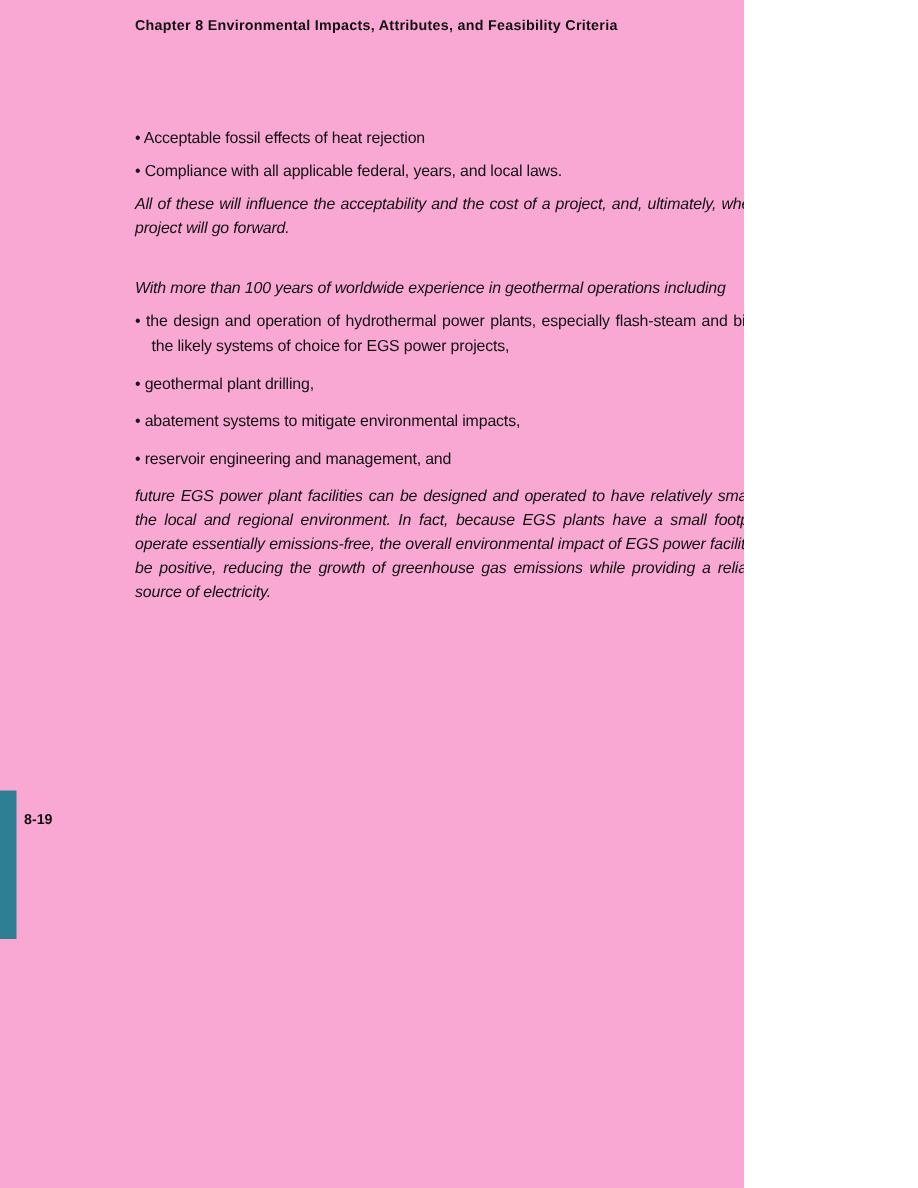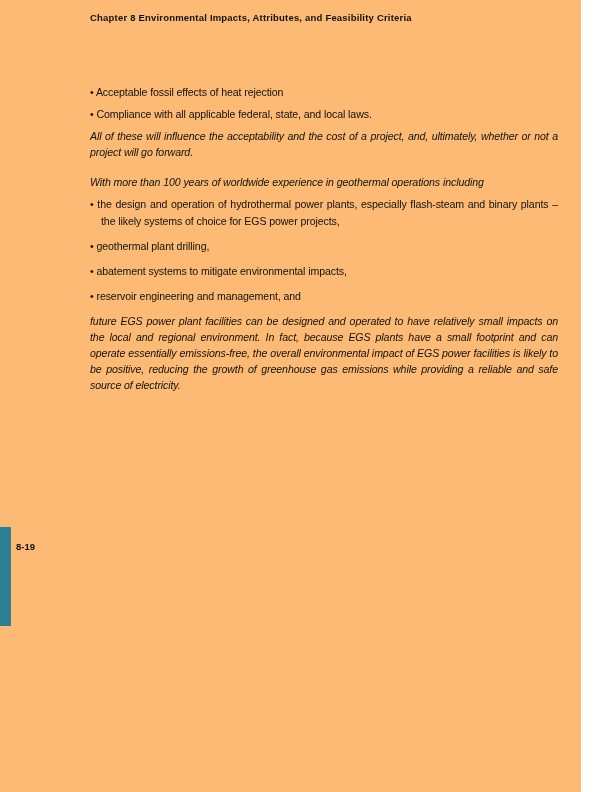--- a/index.html
+++ b/index.html
@@ -2,23 +2,23 @@
 <html><head>
 <meta charset="utf-8">
 <style>
   html, body {
     margin: 0;
     padding: 0;
     background: #ffffff;
   }
   .page {
     position: relative;
-    width: 581px;
+    width: 496px;
     height: 792px;
-    background: #fdba74;
+    background: #f9a8d4;
     font-family: "Liberation Sans", sans-serif;
     color: #111111;
     overflow: hidden;
   }
   .running-header {
     position: absolute;
     left: 90px;
     top: 12px;
     font-size: 9.5px;
     font-weight: bold;
@@ -43,21 +43,21 @@
   }
   .bullet .dot {
     display: inline;
   }
   .para {
     margin: 0 0 6px 0;
     text-align: justify;
     font-style: italic;
   }
   .para-gap {
-    margin-top: 14px;
+    margin-top: 24px;
   }
   .section-heading {
     margin: 22px 0 4px 0;
     font-size: 23px;
     font-weight: bold;
     letter-spacing: 1.2px;
     color: #1d5a6d;
   }
   .mid-bullet {
     margin: 0 0 9px 0;
@@ -82,21 +82,21 @@
 <body>
 
 <div class="page">
 
   <div class="running-header">Chapter 8  Environmental Impacts, Attributes, and Feasibility Criteria</div>
 
   <div class="content">
 
     <p class="bullet"><span class="dot">• </span><span>Acceptable fossil effects of heat rejection</span></p>
 
-    <p class="bullet"><span class="dot">• </span><span>Compliance with all applicable federal, state, and local laws.</span></p>
+    <p class="bullet"><span class="dot">• </span><span>Compliance with all applicable federal, years, and local laws.</span></p>
 
     <p class="para">All of these will influence the acceptability and the cost of a project, and, ultimately, whether or not a project will go forward.</p>
 
 
 
     <p class="para para-gap">With more than 100 years of worldwide experience in geothermal operations including</p>
 
     <p class="bullet mid-bullet"><span class="dot">• </span><span>the design and operation of hydrothermal power plants, especially flash-steam and binary plants – the likely systems of choice for EGS power projects,</span></p>
 
     <p class="bullet mid-bullet"><span class="dot">• </span><span>geothermal plant drilling,</span></p>

